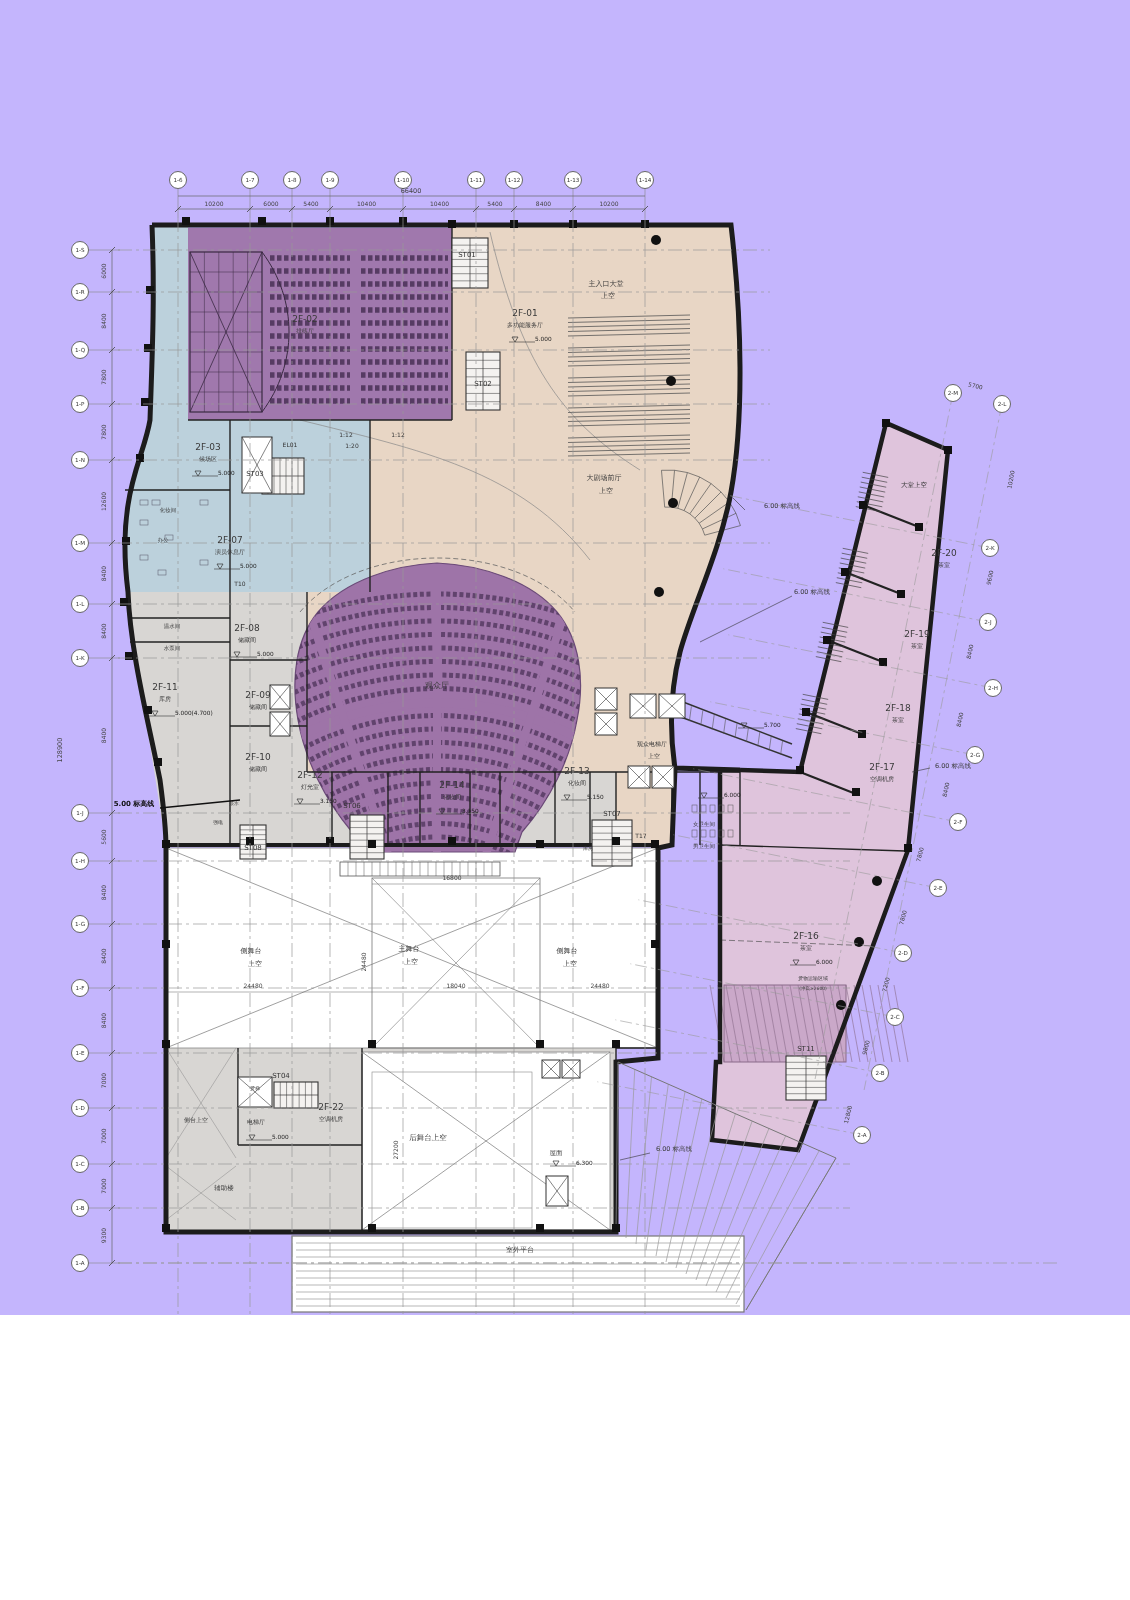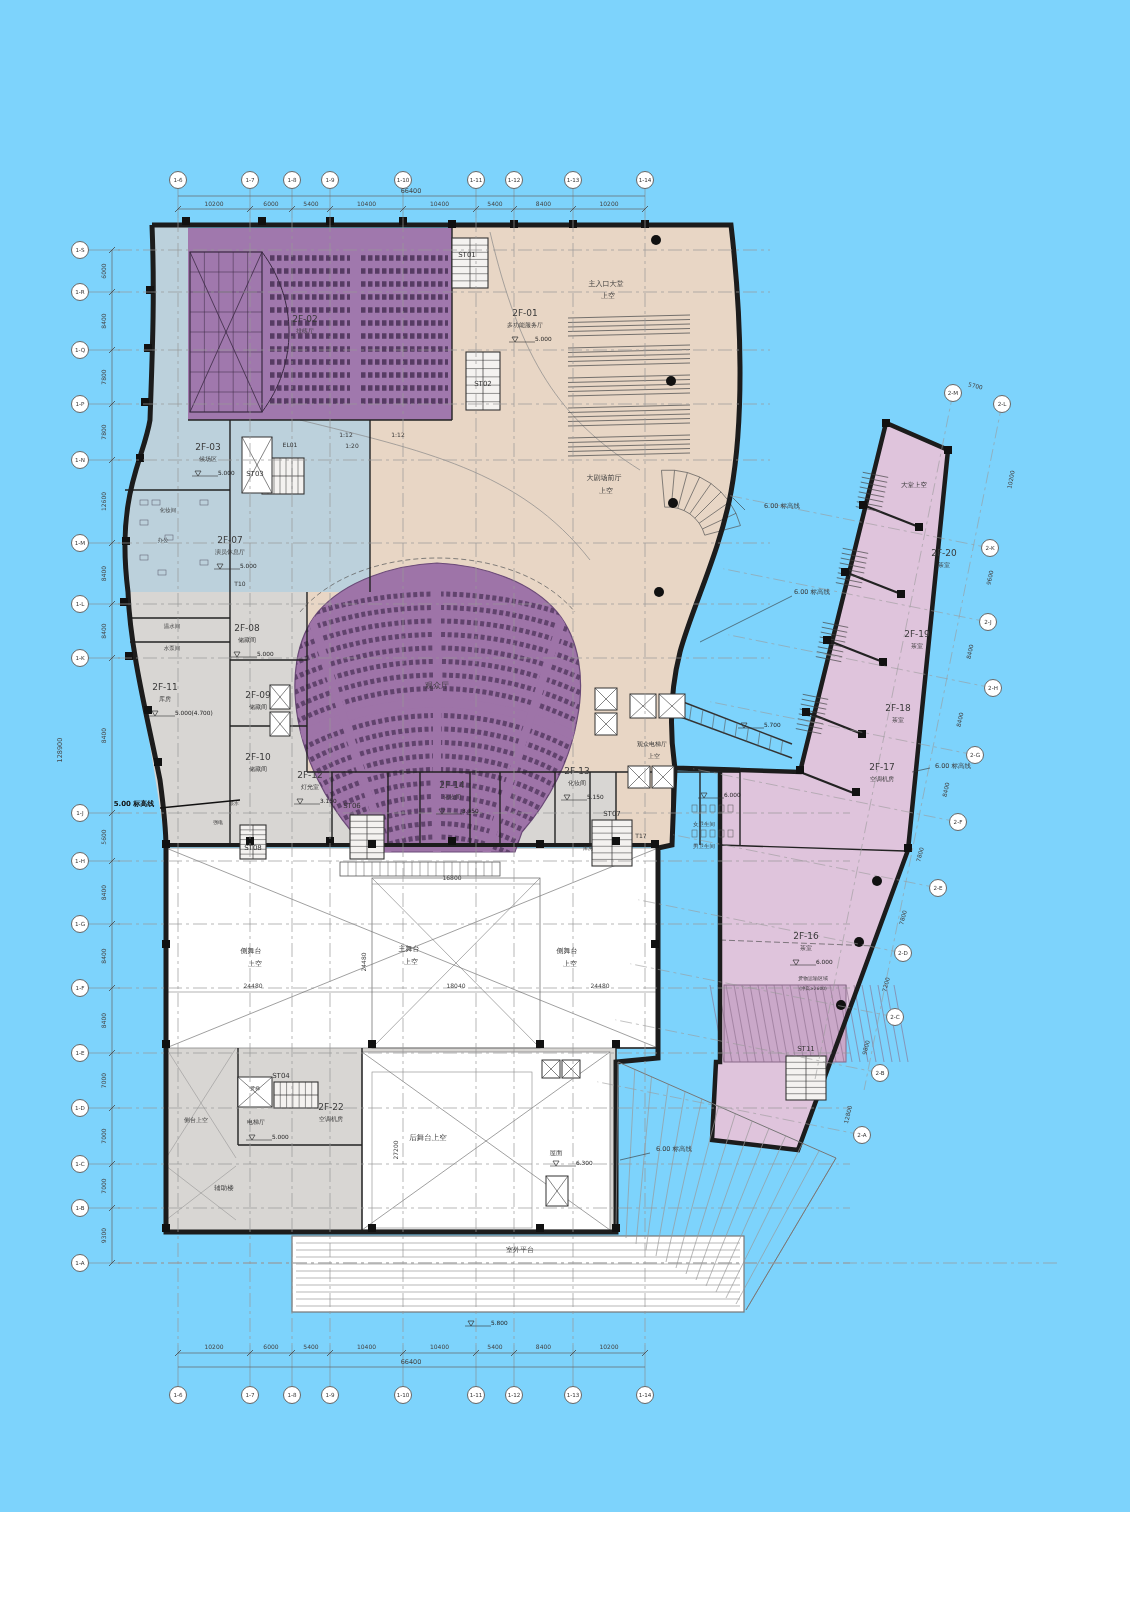--- a/index.html
+++ b/index.html
@@ -1,16 +1,16 @@
 <!DOCTYPE html>
 <html><head>
 <meta charset="utf-8">
 <style>
   html,body{margin:0;padding:0;background:#ffffff;}
-  #page{position:relative;width:1130px;height:1512px;background:#7dd3fc;overflow:hidden;}
+  #page{position:relative;width:1130px;height:1315px;background:#c4b5fd;overflow:hidden;}
   svg{position:absolute;left:0;top:0;}
   text{font-family:"DejaVu Sans","Liberation Sans",sans-serif;}
 </style>
 </head>
 <body>
 
 <div id="page">
   <svg id="plan" width="1130" height="1600" viewBox="0 0 1130 1600">
       <path d="M452,225 H731 C742,320 744,420 731,492 C720,552 692,608 680,652 C671,688 669,728 675,768 L672,845 L166,845 L166,592 L370,592 L370,420 L452,420 Z" fill="#e8d6c5"></path>
       <path d="M152,225 L188,225 L188,420 L370,420 L370,592 L128,592 C124,560 124,530 128,505 C133,470 146,445 150,420 Z" fill="#bcd1dc"></path>

